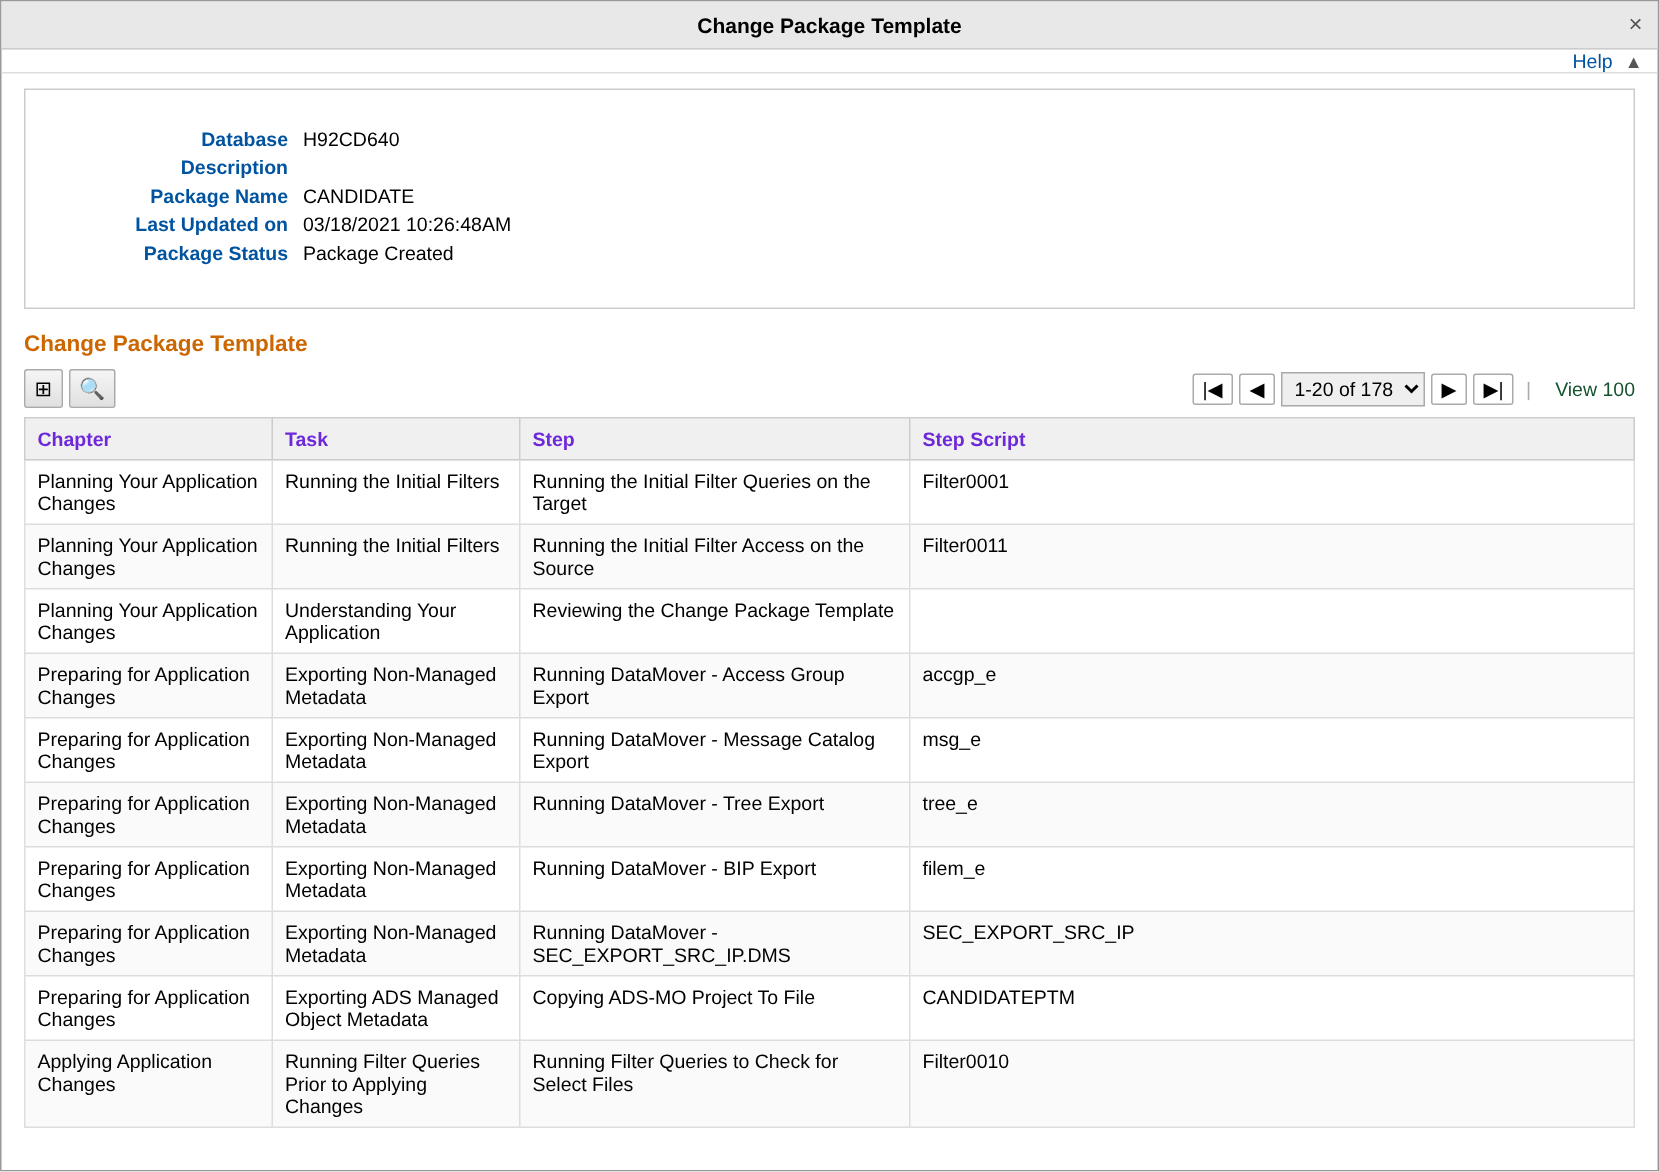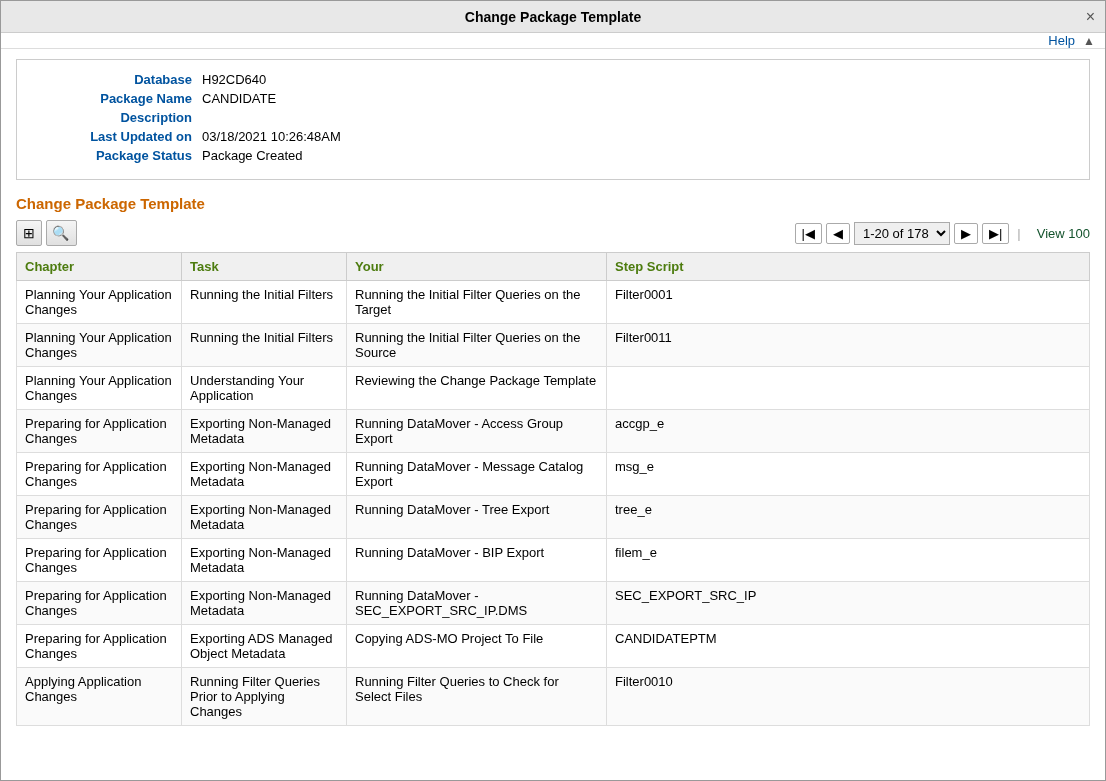--- a/index.html
+++ b/index.html
@@ -67,21 +67,21 @@
       font-size: 12px;
       margin-left: 8px;
     }
     .content-area {
       flex: 1;
       overflow-y: auto;
       padding: 10px 15px;
     }
     .info-box {
       border: 1px solid #ccc;
-      padding: 12px 15px;
+      padding: 25px 15px;
       margin-bottom: 15px;
       background: #fff;
     }
     .info-row {
       display: flex;
       margin-bottom: 4px;
     }
     .info-label {
       color: #00539f;
       font-weight: bold;
@@ -148,21 +148,21 @@
       width: 100%;
       border-collapse: collapse;
       font-size: 13px;
     }
     .data-table th {
       background: #f0f0f0;
       border: 1px solid #ccc;
       padding: 6px 8px;
       text-align: left;
       font-weight: bold;
-      color: #4d7c0f;
+      color: #6d28d9;
     }
     .data-table td {
       border: 1px solid #ddd;
       padding: 6px 8px;
       vertical-align: top;
       color: #000000;
     }
     .data-table tr:nth-child(even) td {
       background: #fafafa;
     }
@@ -188,26 +188,26 @@
 
   <div class="content-area">
 
     <div class="info-box">
 
     <div class="info-row">
           <span class="info-label">Database</span>
           <span class="info-value">H92CD640</span>
         </div>
         <div class="info-row">
+          <span class="info-label">Description</span>
+          <span class="info-value"></span>
+        </div>
+        <div class="info-row">
           <span class="info-label">Package Name</span>
           <span class="info-value">CANDIDATE</span>
-        </div>
-        <div class="info-row">
-          <span class="info-label">Description</span>
-          <span class="info-value"></span>
         </div>
         <div class="info-row">
           <span class="info-label">Last Updated on</span>
           <span class="info-value">03/18/2021 10:26:48AM</span>
         </div>
         <div class="info-row">
           <span class="info-label">Package Status</span>
           <span class="info-value">Package Created</span>
         </div>
       </div>
@@ -231,35 +231,35 @@
         <span class="divider">|</span>
         <a class="view-link">View 100</a>
       </div>
     </div>
 
     <table class="data-table">
       <thead>
         <tr>
           <th class="col-chapter">Chapter</th>
           <th class="col-task">Task</th>
-          <th class="col-step">Your</th>
+          <th class="col-step">Step</th>
           <th class="col-script">Step Script</th>
         </tr>
       </thead>
       <tbody id="table-body">
       <tr>
             <td>Planning Your Application Changes</td>
             <td>Running the Initial Filters</td>
             <td>Running the Initial Filter Queries on the Target</td>
             <td>Filter0001</td>
           </tr>
           <tr>
             <td>Planning Your Application Changes</td>
             <td>Running the Initial Filters</td>
-            <td>Running the Initial Filter Queries on the Source</td>
+            <td>Running the Initial Filter Access on the Source</td>
             <td>Filter0011</td>
           </tr>
           <tr>
             <td>Planning Your Application Changes</td>
             <td>Understanding Your Application</td>
             <td>Reviewing the Change Package Template</td>
             <td></td>
           </tr>
           <tr>
             <td>Preparing for Application Changes</td>

